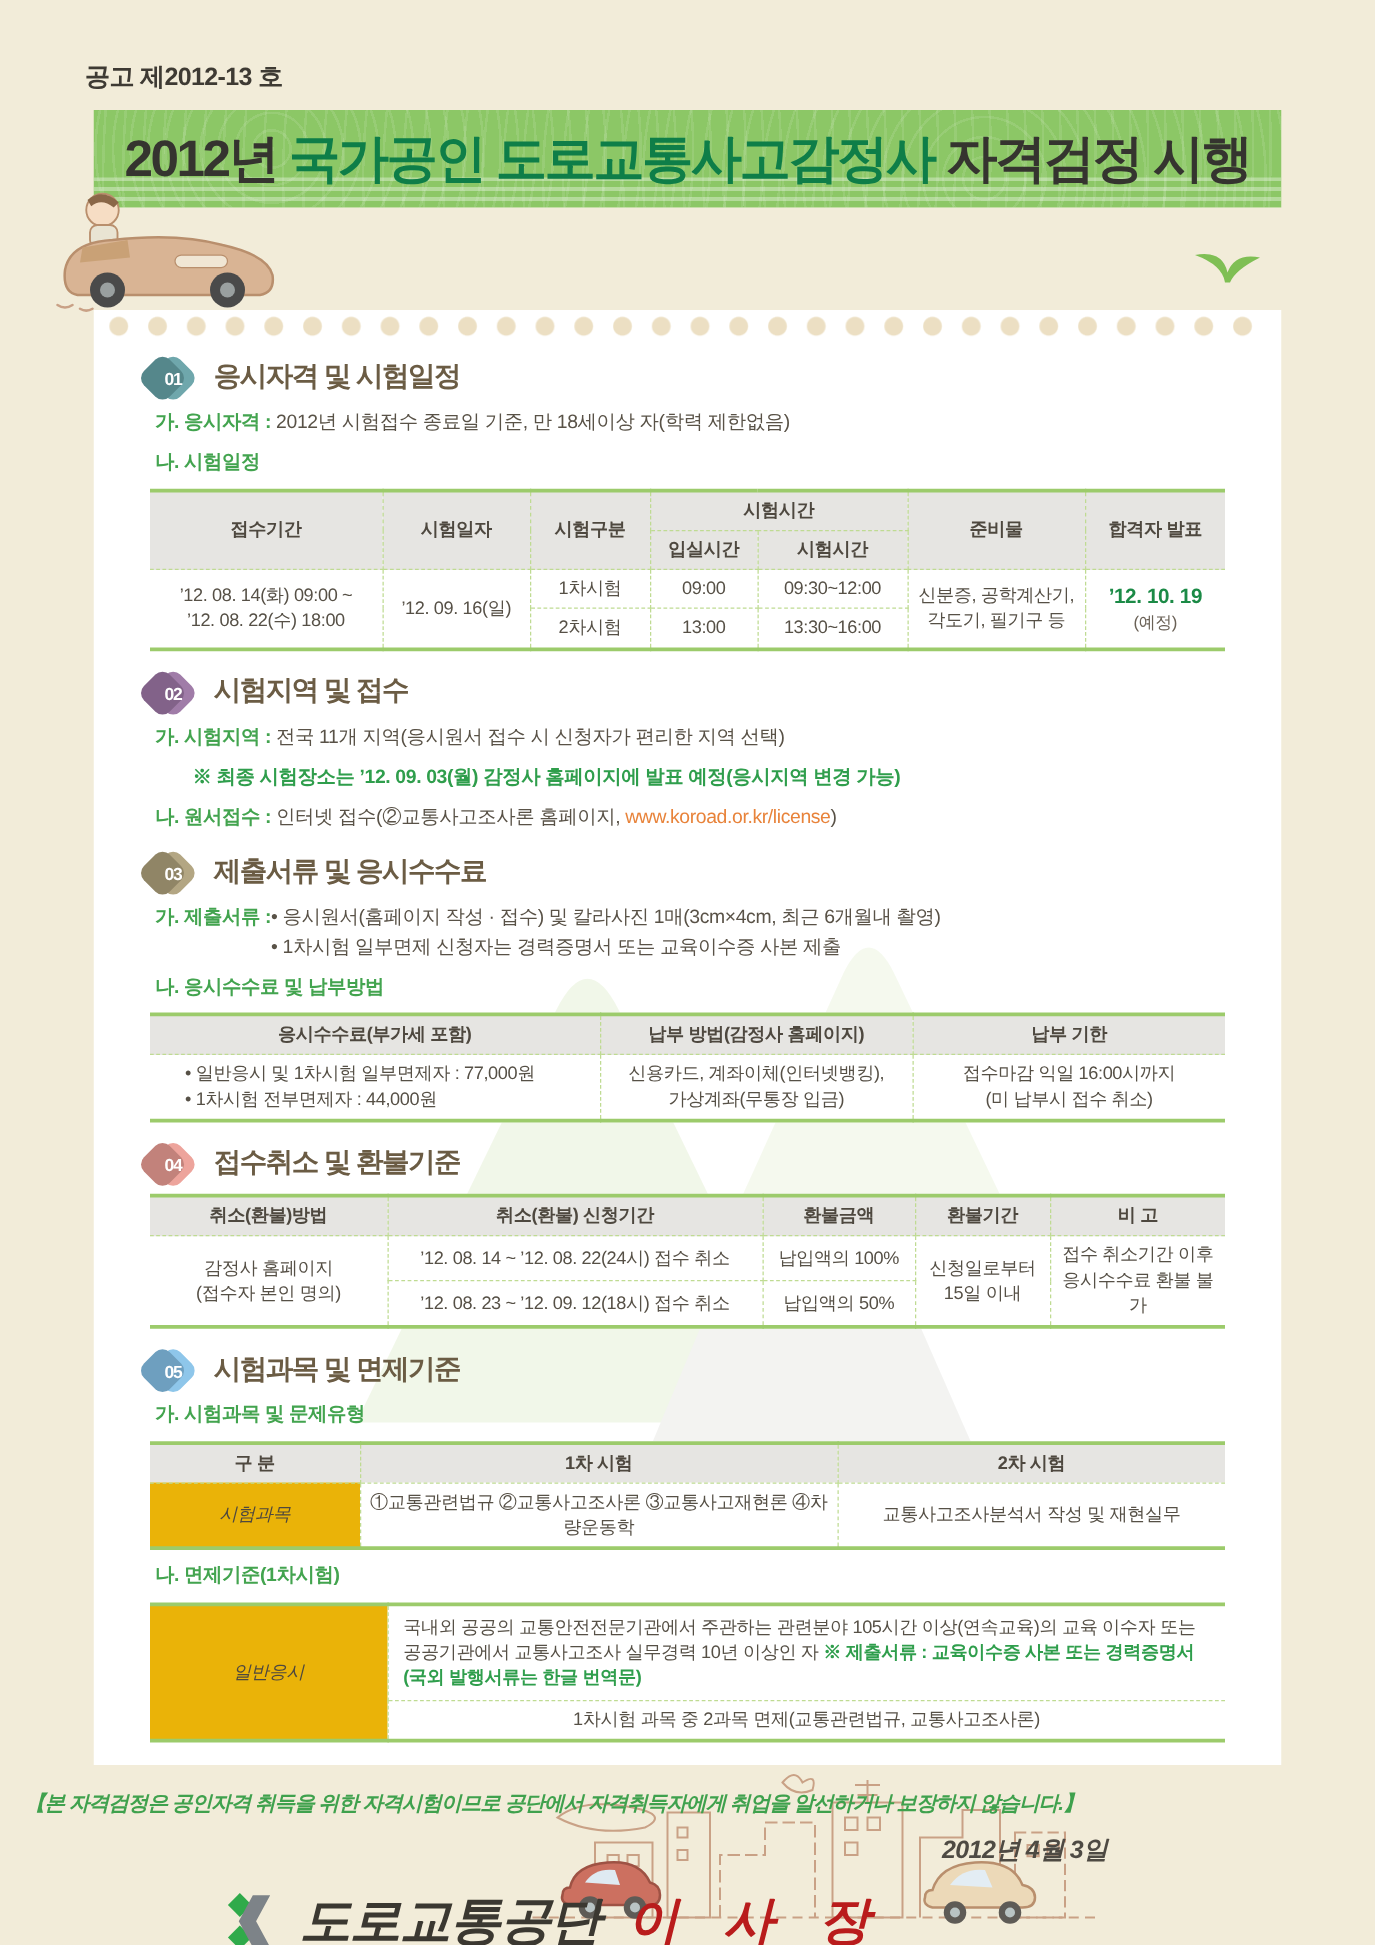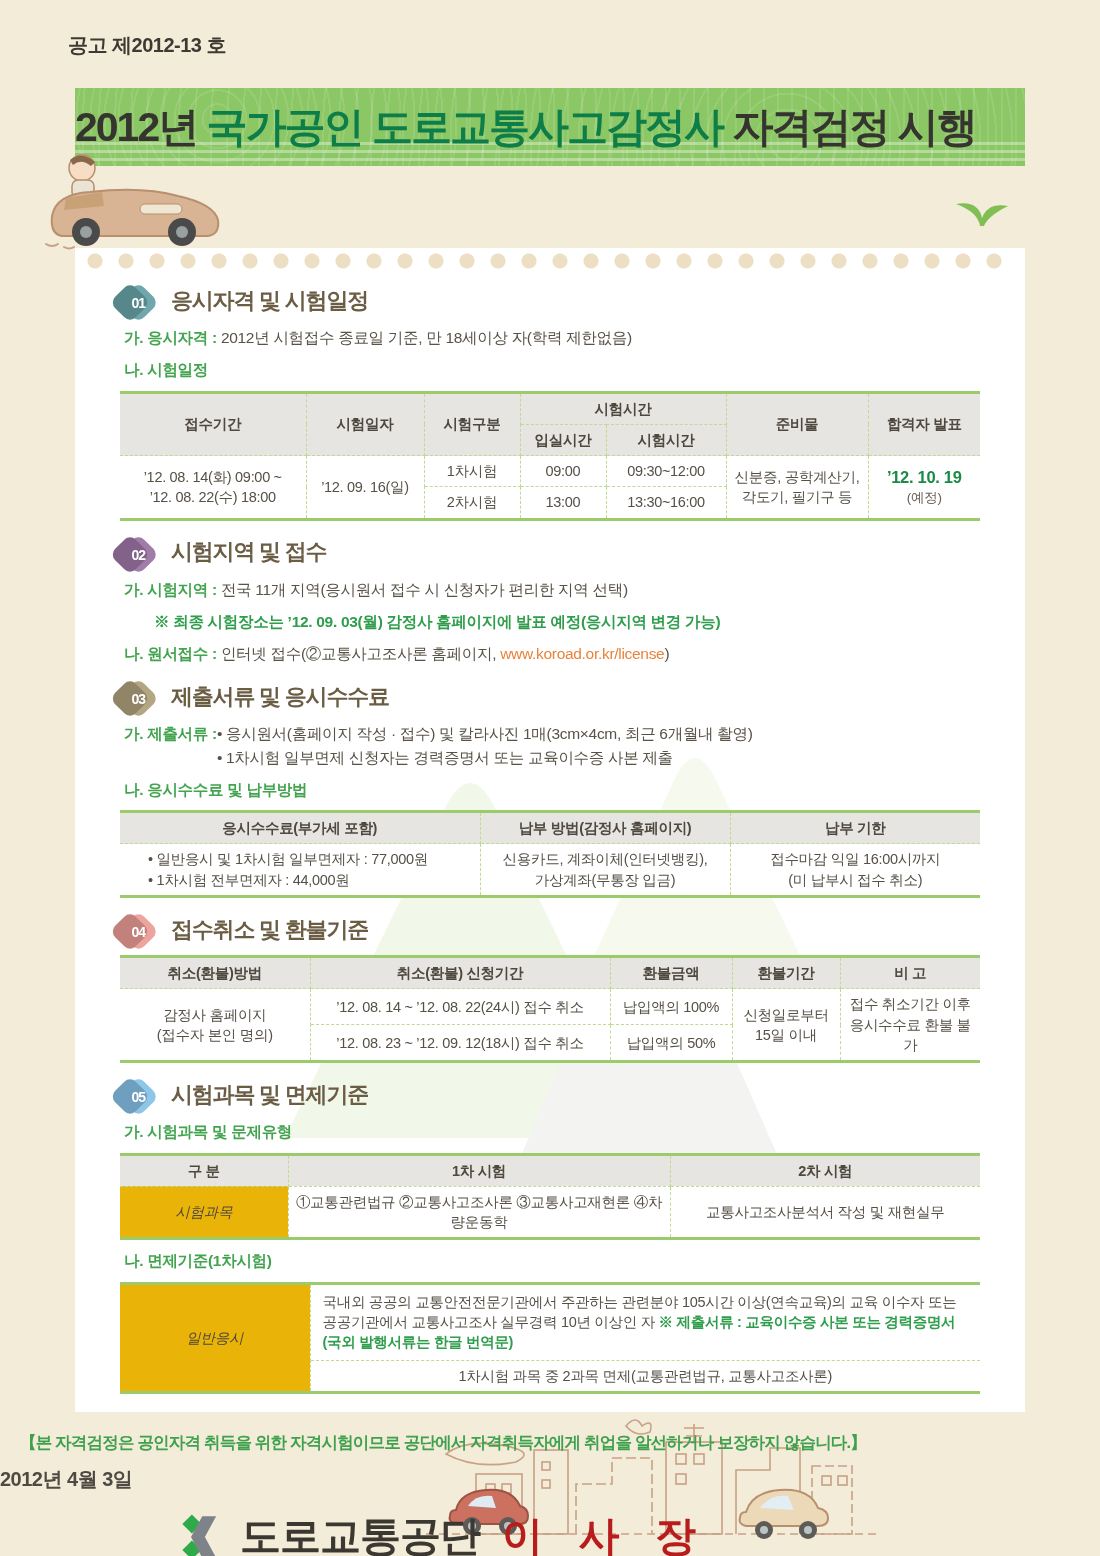--- a/index.html
+++ b/index.html
@@ -4,24 +4,24 @@
 <style>
   * { margin:0; padding:0; box-sizing:border-box; }
   html,body { background:#e8e2cf; }
   .page {
     position:relative; width:1100px; height:1556px; margin:0 auto;
     background:#f2ecd9; overflow:hidden;
     font-family:"Liberation Sans", sans-serif; color:#595247;
   }
   
   .top { position:relative; height:248px; }
-  .notice-no { position:absolute; top:32px; left:68px; font-size:20px; font-weight:bold; color:#3e3a33; letter-spacing:-0.5px; }
+  .notice-no { position:absolute; top:48px; left:68px; font-size:20px; font-weight:bold; color:#3e3a33; letter-spacing:-0.5px; }
   .banner {
     position:absolute; top:88px; left:75px; width:950px; height:78px;
-    background:#8cc766; display:flex; align-items:center; justify-content:flex-start; overflow:hidden;
+    background:#8cc766; display:flex; align-items:center; justify-content:center; overflow:hidden;
     background-image:
       repeating-radial-gradient(circle at 15% 40%, rgba(255,255,255,.10) 0 2px, transparent 2px 14px),
       repeating-radial-gradient(circle at 75% 70%, rgba(255,255,255,.10) 0 2px, transparent 2px 16px);
   }
   .banner::after {
     content:""; position:absolute; left:0; right:0; bottom:0; height:24px;
     background:repeating-linear-gradient(180deg, rgba(255,255,255,.35) 0 3px, transparent 3px 8px);
   }
   .banner h1 { position:relative; z-index:1; font-size:41px; font-weight:800; color:#35342f; letter-spacing:-2px; white-space:nowrap; }
   .banner h1 .tg { color:#0e7e48; }
@@ -57,24 +57,24 @@
   table.gtable { width:100%; border-collapse:collapse; margin-top:9px; border-top:3px solid #9ccb6b; border-bottom:3px solid #9ccb6b; font-size:14.5px; color:#565046; background:#fff; }
   .gtable th, .gtable td { border:1px dashed #bfdb92; padding:5px 6px; text-align:center; font-weight:normal; line-height:1.4; letter-spacing:-0.3px; }
   .gtable .th { background:#e6e5e2; font-weight:bold; color:#4e483f; }
   .gtable tr > *:first-child { border-left:none; }
   .gtable tr > *:last-child { border-right:none; }
   .cell-green { background:#eab308; font-weight:bold; color:#4e483f;font-style:italic; }
   .announce { color:#1b8a46; font-weight:800; font-size:16.5px; }
   .announce-sub { display:block; color:#6a6156; font-size:13.5px; font-weight:normal; }
 
   
-  .footer { position:absolute; left:0; top:1412px; width:886px; height:144px; }
+  .footer { position:absolute; left:0; top:1412px; width:886px; height:144px;font-style:italic; }
   .city { position:absolute; right:0; bottom:2px; z-index:0; }
   .disclaimer { position:relative; z-index:1; text-align:center; color:#3fa14d; font-weight:bold; font-size:16.5px; margin-top:20px; letter-spacing:-0.8px; }
-  .date-line { position:relative; z-index:1; text-align:left; font-size:20px; font-weight:bold; color:#4e4a43; margin-top:12px; letter-spacing:-0.5px; }
+  .date-line { position:relative; z-index:1; text-align:right; font-size:20px; font-weight:bold; color:#4e4a43; margin-top:12px; letter-spacing:-0.5px; }
   .org-line { position:relative; z-index:1; display:flex; justify-content:center; align-items:center; margin-top:16px; }
   .org-logo { margin-right:10px; }
   .org-name { font-size:41px; font-weight:800; color:#3b3831; letter-spacing:-1px; }
   .org-signer { font-size:41px; font-weight:800; color:#b91c1c; letter-spacing:12px; margin-left:22px; }
 </style>
 </head>
 <body>
 
 <div class="page">
 

